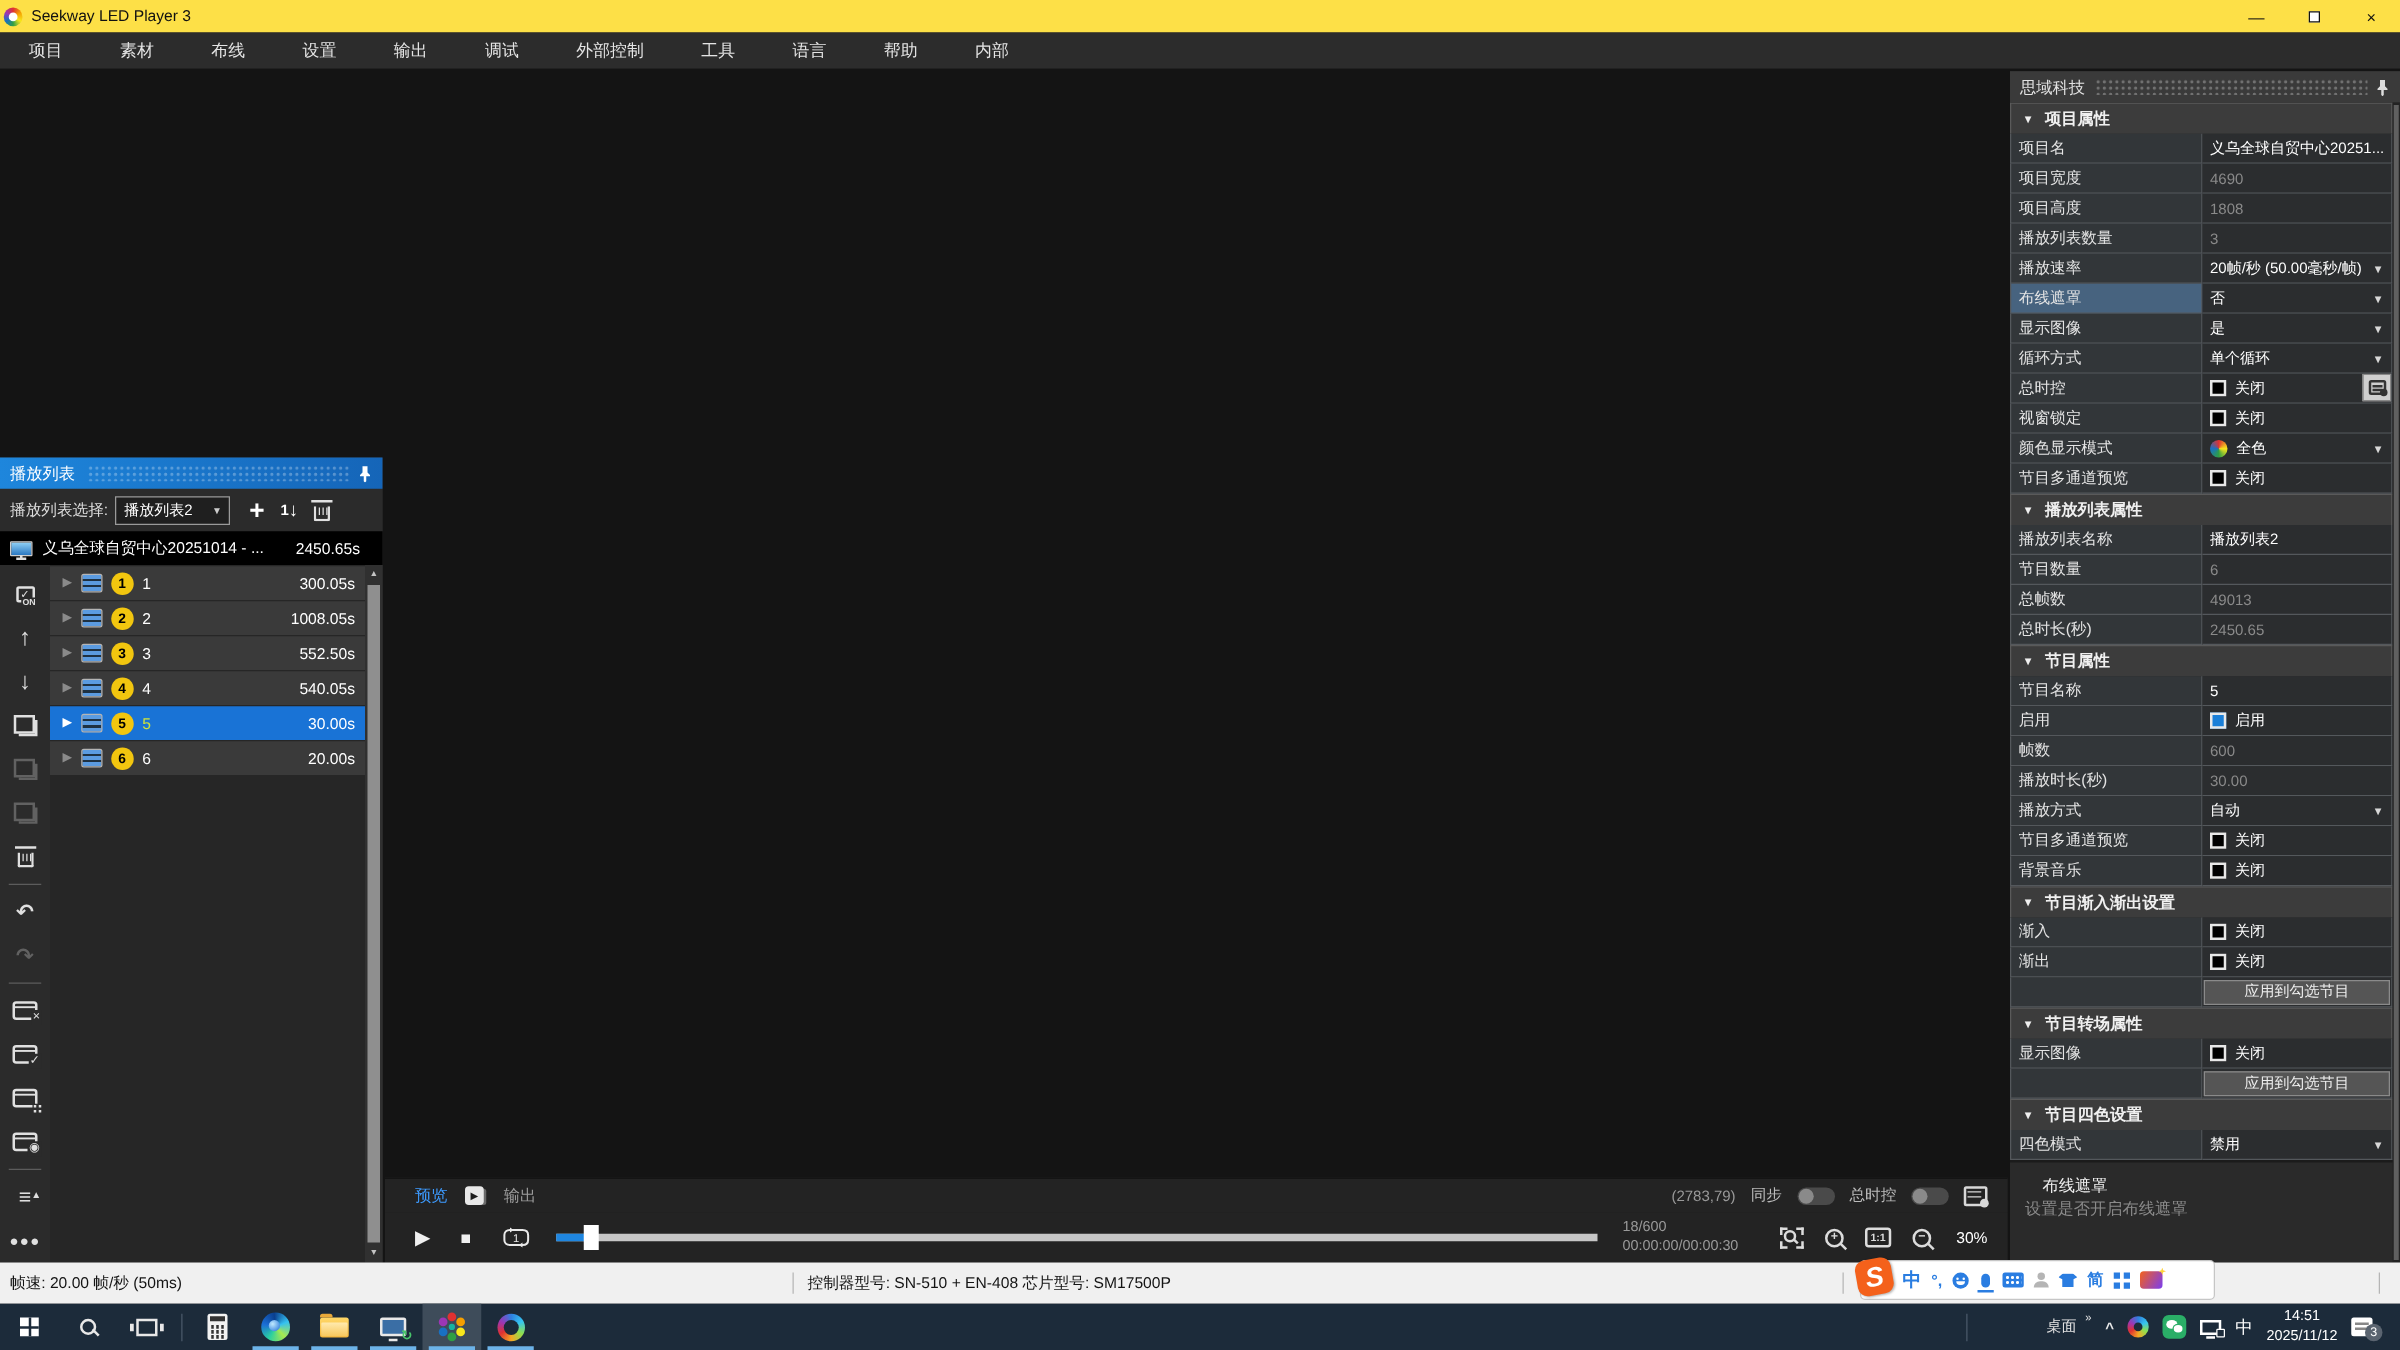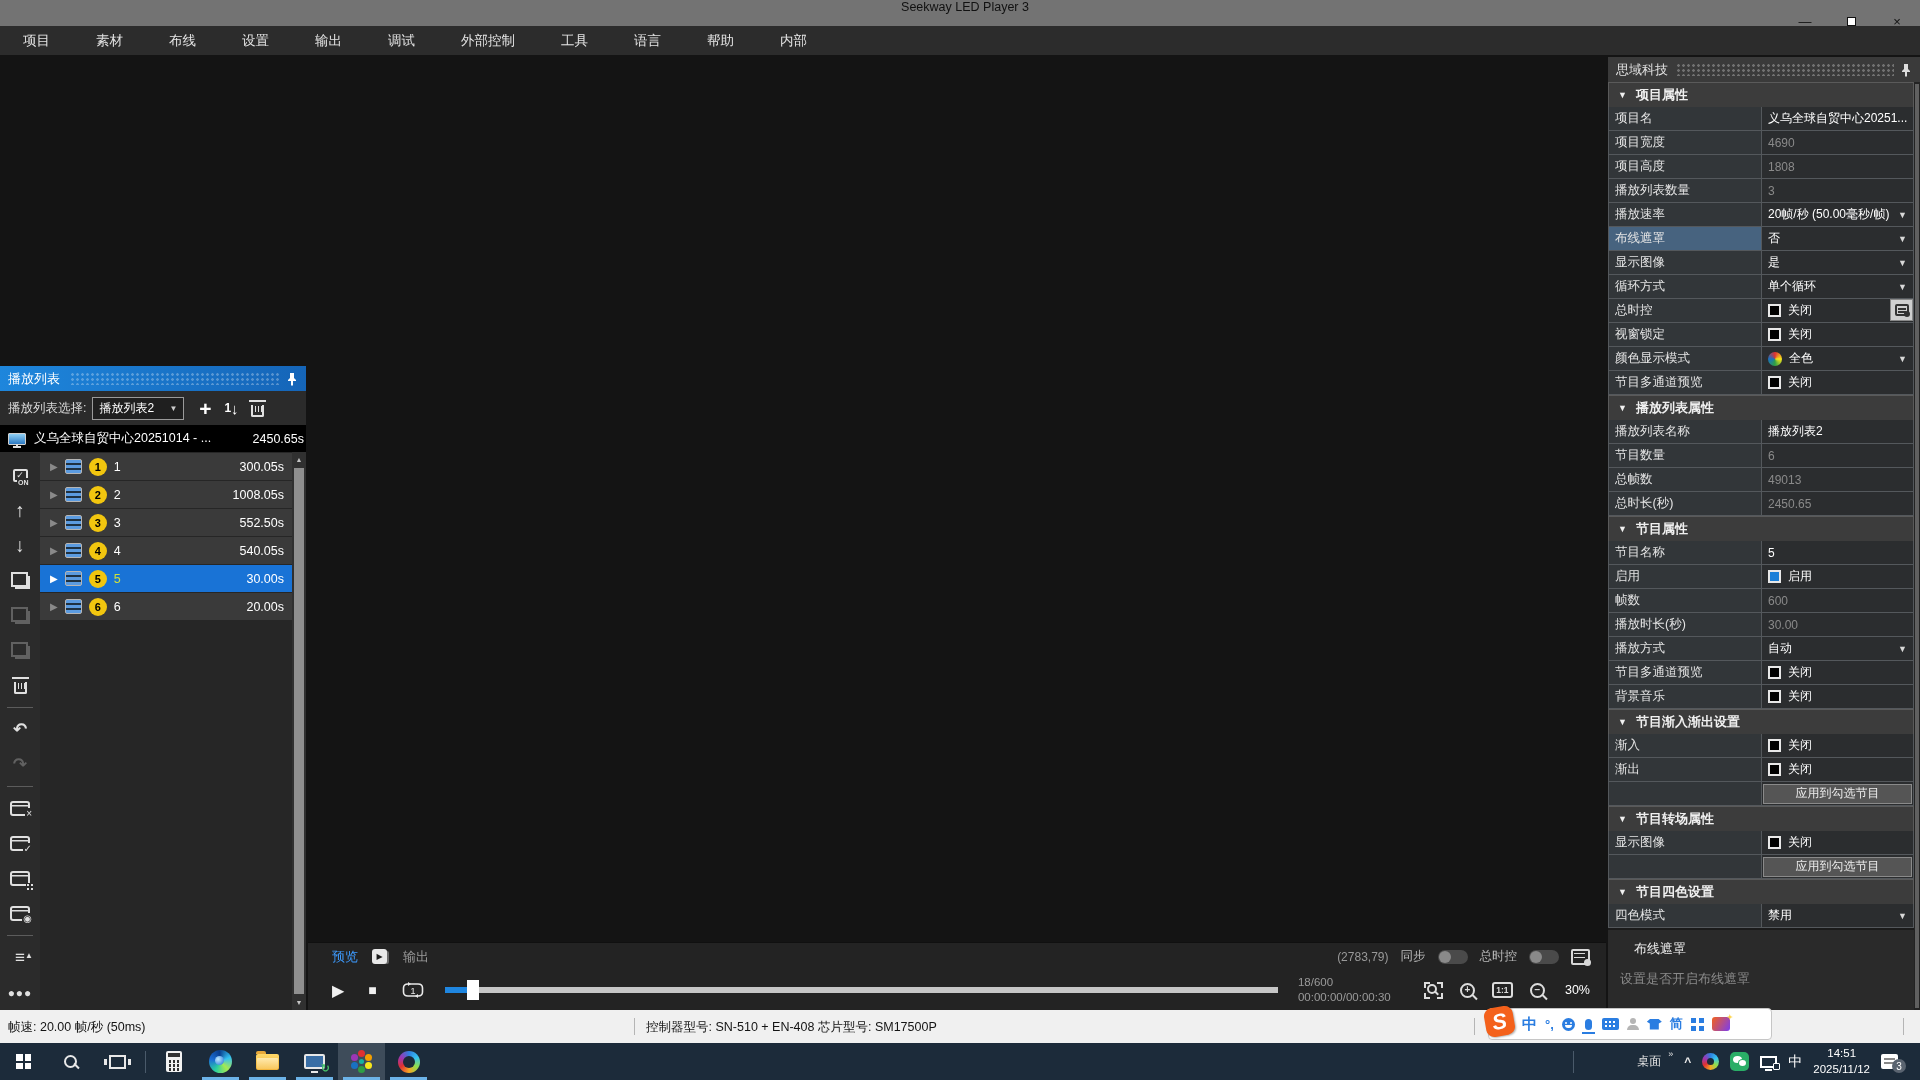--- a/index.html
+++ b/index.html
@@ -1,21 +1,21 @@
 <!DOCTYPE html>
 <html><head>
 <meta charset="utf-8">
 <style>
   * { margin:0; padding:0; box-sizing:border-box; }
   html,body { width:1920px; height:1080px; overflow:hidden; background:#000;
               font-family:"Liberation Sans","DejaVu Sans",sans-serif; }
   .screen { position:relative; width:1920px; height:1080px; background:#161616; }
 
   
-  .titlebar { height:26px; background:#737373; display:flex; align-items:center; padding-left:3px;flex-direction:column; }
+  .titlebar { height:26px; background:#fde047; display:flex; align-items:center; padding-left:3px; }
   .app-logo { width:15px; height:15px; border-radius:50%;
       background:conic-gradient(#e03131,#f59f00,#f8e71c,#2f9e44,#1971c2,#9c36b5,#e03131); position:relative; }
   .app-logo::after { content:""; position:absolute; inset:4px; background:#fff; border-radius:50%; }
   .titlebar .title { margin-left:7px; font-size:12.5px; color:#111; }
   .win-controls { margin-left:auto; display:flex; height:100%; }
   .win-btn { width:46px; height:100%; display:flex; align-items:center; justify-content:center;
              color:#111; font-size:13px; }
   .restore-ico { width:9px; height:9px; border:1px solid #111; position:relative; background:#fff; }
   .restore-ico::before { content:""; position:absolute; left:2px; top:-4px; width:9px; height:9px; border:1px solid #111; z-index:-1; }
 
@@ -40,21 +40,21 @@
   .pl-select { width:92px; height:23px; margin-left:6px; background:#1f1f1f; border:1px solid #9a9a9a;
       display:flex; align-items:center; padding:0 6px; color:#fff; font-size:12px; }
   .pl-select .arrow { margin-left:auto; font-size:8px; color:#ccc; }
   .tool-btn { width:26px; height:26px; display:flex; align-items:center; justify-content:center; color:#fff; }
   .plus { font-size:21px; font-weight:bold; line-height:1; }
   .sortico { font-size:12px; font-weight:bold; }
   .sortico i { font-style:normal; font-size:15px; font-weight:normal; }
   .trash { width:13px; height:12px; border:2px solid #e0e0e0; border-top:none; border-radius:0 0 2px 2px; position:relative; margin-top:5px; }
   .trash::before { content:""; position:absolute; top:-5px; left:-4px; width:17px; height:2px; background:#e0e0e0; }
   .trash::after { content:""; position:absolute; top:1px; left:2px; width:1px; height:6px; background:#e0e0e0; box-shadow:3px 0 #e0e0e0,6px 0 #e0e0e0; }
-  .lp-project { height:27px; background:#000; display:flex; align-items:center; gap:8px; padding:0 2px 0 8px; }
+  .lp-project { height:27px; background:#000; display:flex; align-items:center; gap:8px; padding:0 18px 0 8px; }
   .mon { width:18px; height:12px; border:1px solid #cfcfcf; border-radius:1px;
          background:linear-gradient(180deg,#8fd0f5,#2b78c2); position:relative; }
   .mon::after { content:""; position:absolute; left:4px; bottom:-4px; width:8px; height:2px; background:#ddd; box-shadow:-1px -2px 0 -0px #ddd0, 0 0 #ddd; }
   .mon::before { content:""; position:absolute; left:7px; bottom:-3px; width:2px; height:3px; background:#ddd; }
   .lp-project .pname { flex:1; color:#fff; font-size:12.5px; white-space:nowrap; overflow:hidden; text-overflow:ellipsis; }
   .lp-project .pdur { color:#fff; font-size:12.5px; }
   .lp-body { flex:1; display:flex; position:relative; background:#262626; }
   .side-tools { width:40px; background:#2b2b2b; display:flex; flex-direction:column; align-items:center; padding-top:6px; }
   .stool { height:35px; width:40px; display:flex; align-items:center; justify-content:center; color:#e0e0e0; font-size:19px; }
   .stool.dim { color:#616161; }
@@ -185,21 +185,21 @@
   .cb.on { background:#1a7fd8; }
   .colorwheel { width:14px; height:14px; border-radius:50%; margin-right:7px; flex:none;
       background:conic-gradient(#e03131,#f8e71c,#2f9e44,#1971c2,#e03131); }
   .btn-apply { flex:1; height:20px; background:#555; border:1px solid #8a8a8a; color:#eee; font-size:12px; display:flex; align-items:center; justify-content:center; }
   .cal-btn { position:absolute; right:0; top:0; width:23px; height:22px; background:#cfcfcf; border:1px solid #888; display:flex; align-items:center; justify-content:center; }
   .cal-btn .cal { border-color:#333; width:14px; height:12px; }
   .cal-btn .cal::before { background:#333; width:8px; box-shadow:0 3px #333; }
   .cal-btn .cal::after { background:#333; width:6px; height:6px; }
   .rp-footer { height:82px; background:#2a2a2a; border-top:2px solid #1b1b1b; padding:10px 12px 0; }
   .rp-footer .ft { color:#efefef; font-size:13px; padding-left:14px; }
-  .rp-footer .fd { color:#8a8a8a; font-size:13px; margin-top:12px; }
+  .rp-footer .fd { color:#8a8a8a; font-size:13px; margin-top:0; }
   .rscroll { position:absolute; right:0; top:25px; bottom:0; width:6px; background:#232323; }
   .rscroll .thumb { position:absolute; left:1px; right:1px; top:2px; bottom:2px; background:#606060; }
 
   
   .statusbar { height:33px; background:#f0f0f0; position:relative; font-size:12.5px; color:#141414; }
   .statusbar .seg { position:absolute; top:50%; transform:translateY(-50%); }
   .sb-div { position:absolute; top:8px; height:17px; width:1px; background:#b5b5b5; }
   .ime { position:absolute; left:1488px; top:-2px; height:32px; width:284px; background:#fff; border:1px solid #c6c6c6; border-radius:4px; display:flex; align-items:center; gap:8px; padding-right:8px; z-index:5; }
   .slogo { width:29px; height:29px; background:#f4611b; border-radius:8px; transform:rotate(-10deg); color:#fff; font-weight:bold; font-style:italic; font-size:22px; display:flex; align-items:center; justify-content:center; margin:-6px 0 0 -4px; box-shadow:1px 1px 2px rgba(0,0,0,.3); }
   .ime .t { color:#2a7de1; font-weight:bold; font-size:15px; }

